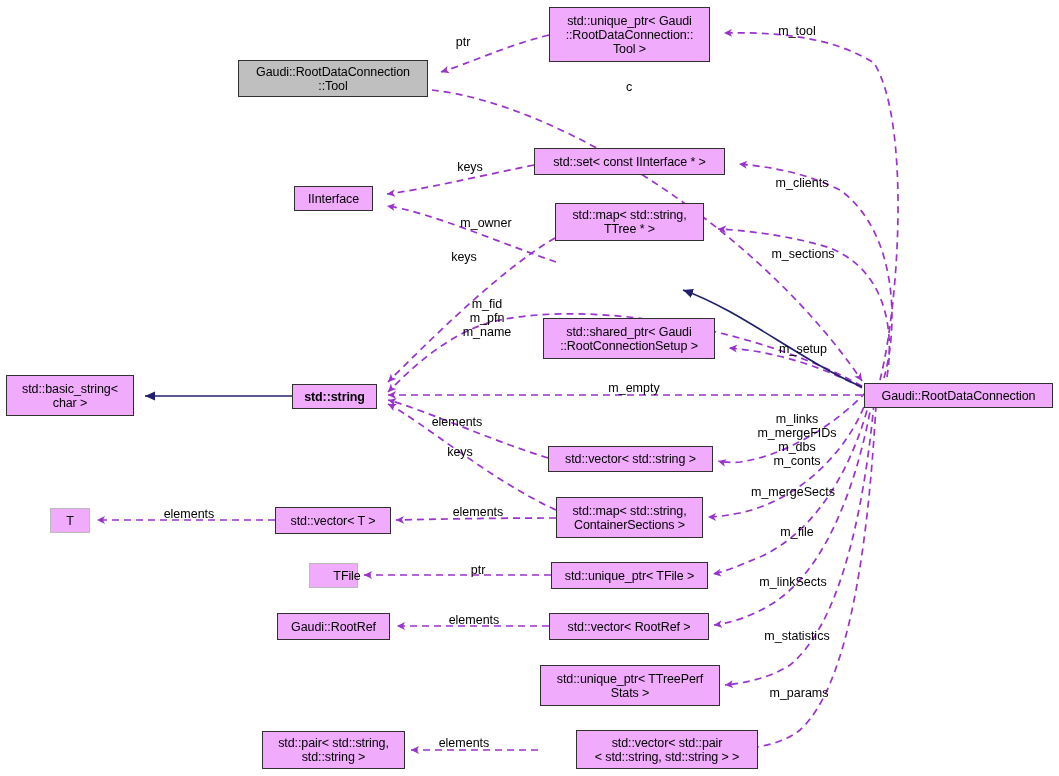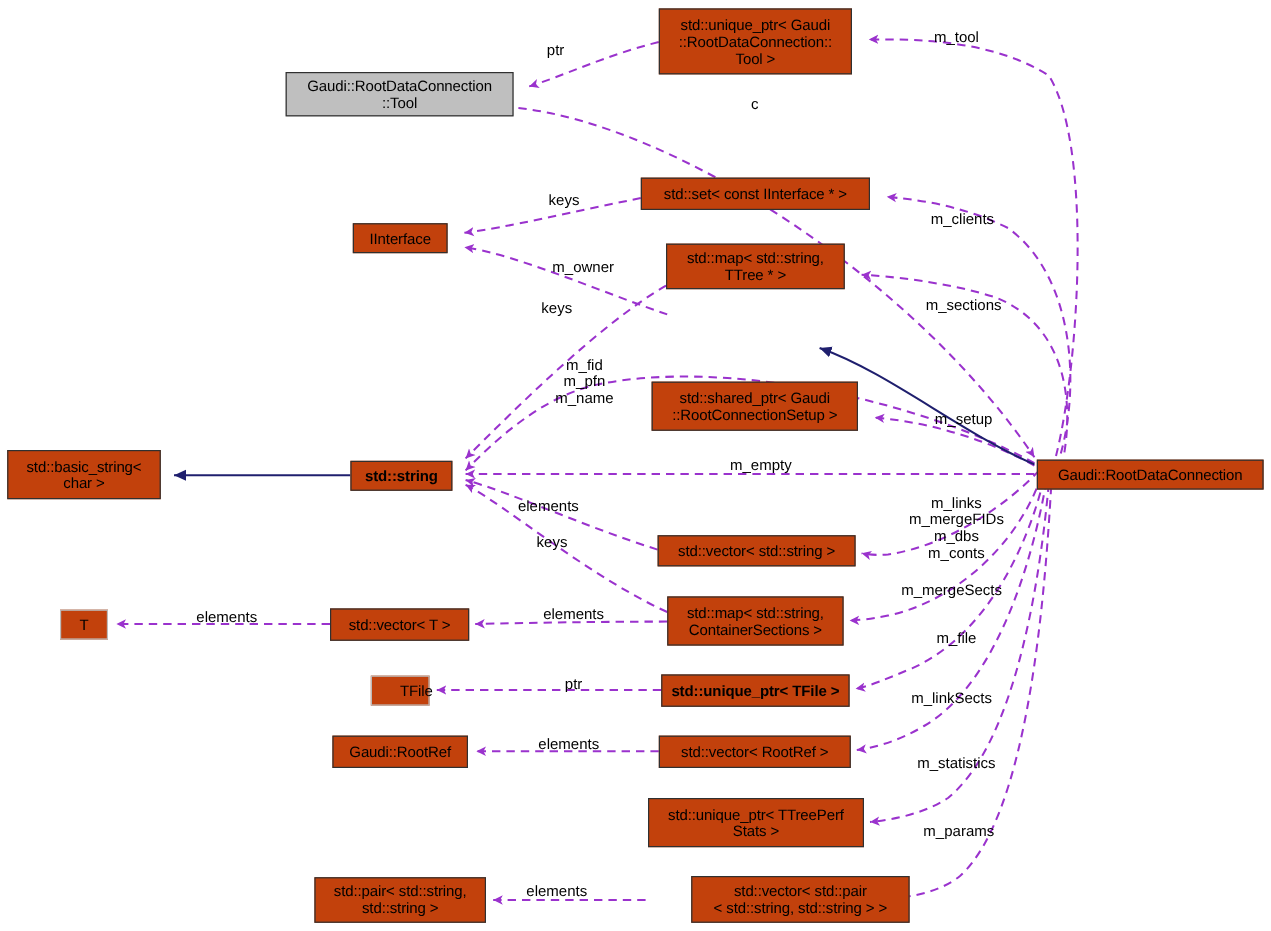--- a/index.html
+++ b/index.html
@@ -1,21 +1,21 @@
 <!DOCTYPE html>
 <html><head>
 <meta charset="utf-8">
 <style>
   html,body{margin:0;padding:0;background:#ffffff;}
   body{width:1059px;height:776px;position:relative;overflow:hidden;
        font-family:"Liberation Sans","DejaVu Sans",sans-serif;}
   #canvas{position:absolute;left:0;top:0;width:1059px;height:776px;}
   svg#edges{position:absolute;left:0;top:0;width:1059px;height:776px;}
   .node{position:absolute;box-sizing:border-box;display:flex;align-items:center;
-        justify-content:center;text-align:center;background:#c2410c;
+        justify-content:center;text-align:center;background:#f0abfc;
         border:1px solid #404040;color:#000000;line-height:1.12;
         font-size:12.5px;letter-spacing:-0.1px;}
   .node.thick{border:1.6px solid #303030;}
   .node.faded{border:1px solid #bbbbbb;}
   .node.current{background:#bfbfbf;border:1.6px solid #303030;}
   .edge-label{position:absolute;font-size:12.5px;color:#000000;
               white-space:pre;text-align:center;line-height:1.12;}
 </style>
 </head>
 <body>
@@ -87,21 +87,21 @@
   <div class="node thick" style="left:548px;top:446px;width:165px;height:26px;">std::vector&lt; std::string &gt;</div>
 
   <div class="node faded" style="left:50px;top:508px;width:40px;height:25px;">T</div>
 
   <div class="node thick" style="left:275px;top:507px;width:116px;height:27px;text-align:right;">std::vector&lt; T &gt;</div>
 
   <div class="node thick" style="left:556px;top:497px;width:147px;height:41px;">std::map&lt; std::string,<br>ContainerSections &gt;</div>
 
   <div class="node faded" style="left:309px;top:563px;width:49px;height:25px;padding-left:27px;">TFile</div>
 
-  <div class="node thick" style="left:551px;top:562px;width:157px;height:27px;font-weight:bold;">std::unique_ptr&lt; TFile &gt;</div>
+  <div class="node thick" style="left:551px;top:562px;width:157px;height:27px;">std::unique_ptr&lt; TFile &gt;</div>
 
   <div class="node thick" style="left:277px;top:613px;width:113px;height:27px;">Gaudi::RootRef</div>
 
   <div class="node thick" style="left:549px;top:613px;width:160px;height:27px;">std::vector&lt; RootRef &gt;</div>
 
   <div class="node thick" style="left:540px;top:665px;width:180px;height:41px;">std::unique_ptr&lt; TTreePerf<br>Stats &gt;</div>
 
   <div class="node thick" style="left:262px;top:731px;width:143px;height:38px;">std::pair&lt; std::string,<br>std::string &gt;</div>
 
   <div class="node thick" style="left:538px;top:730px;width:182px;height:39px;margin-left:38px;">std::vector&lt; std::pair<br>&lt; std::string, std::string &gt; &gt;</div>

